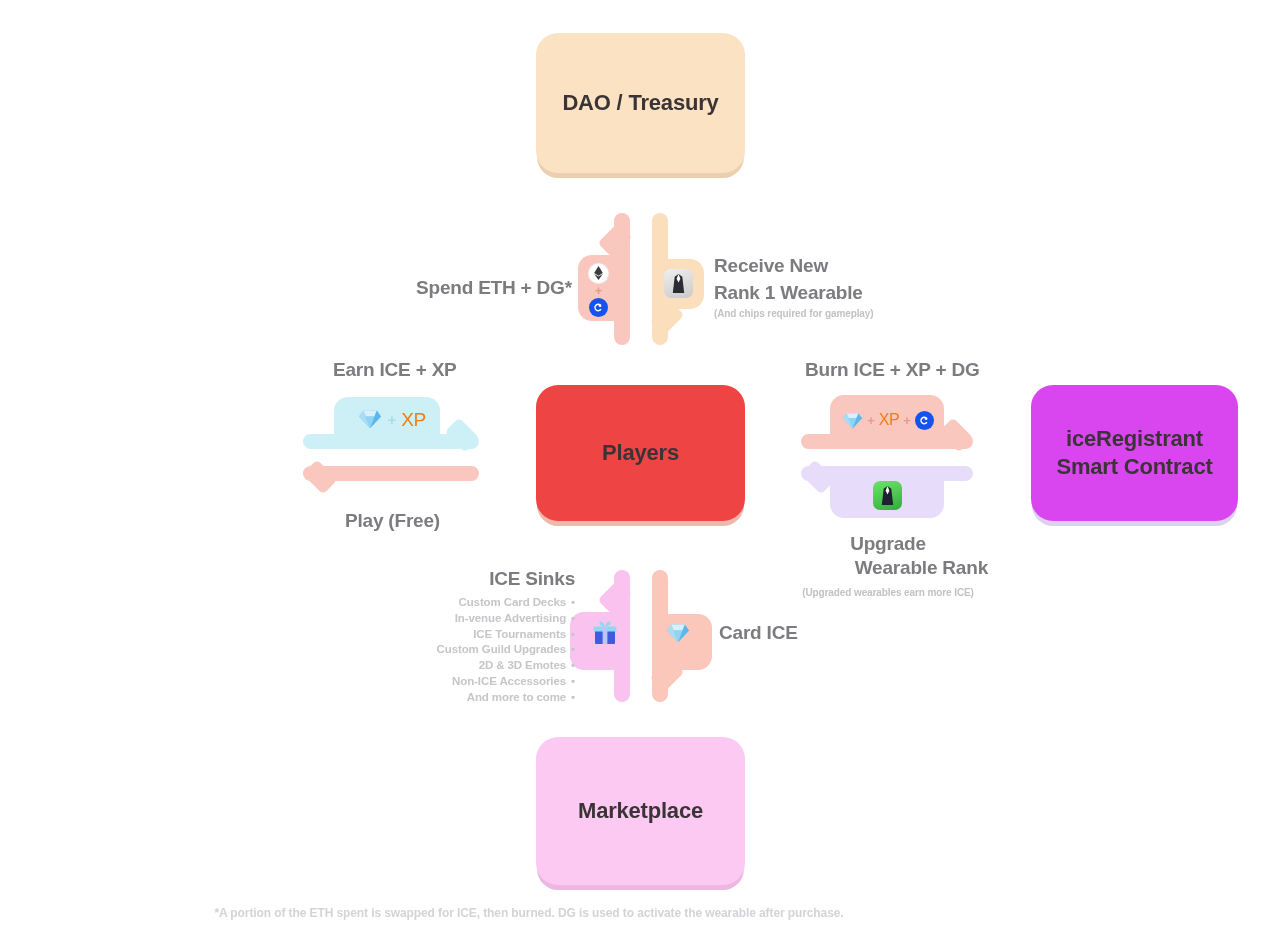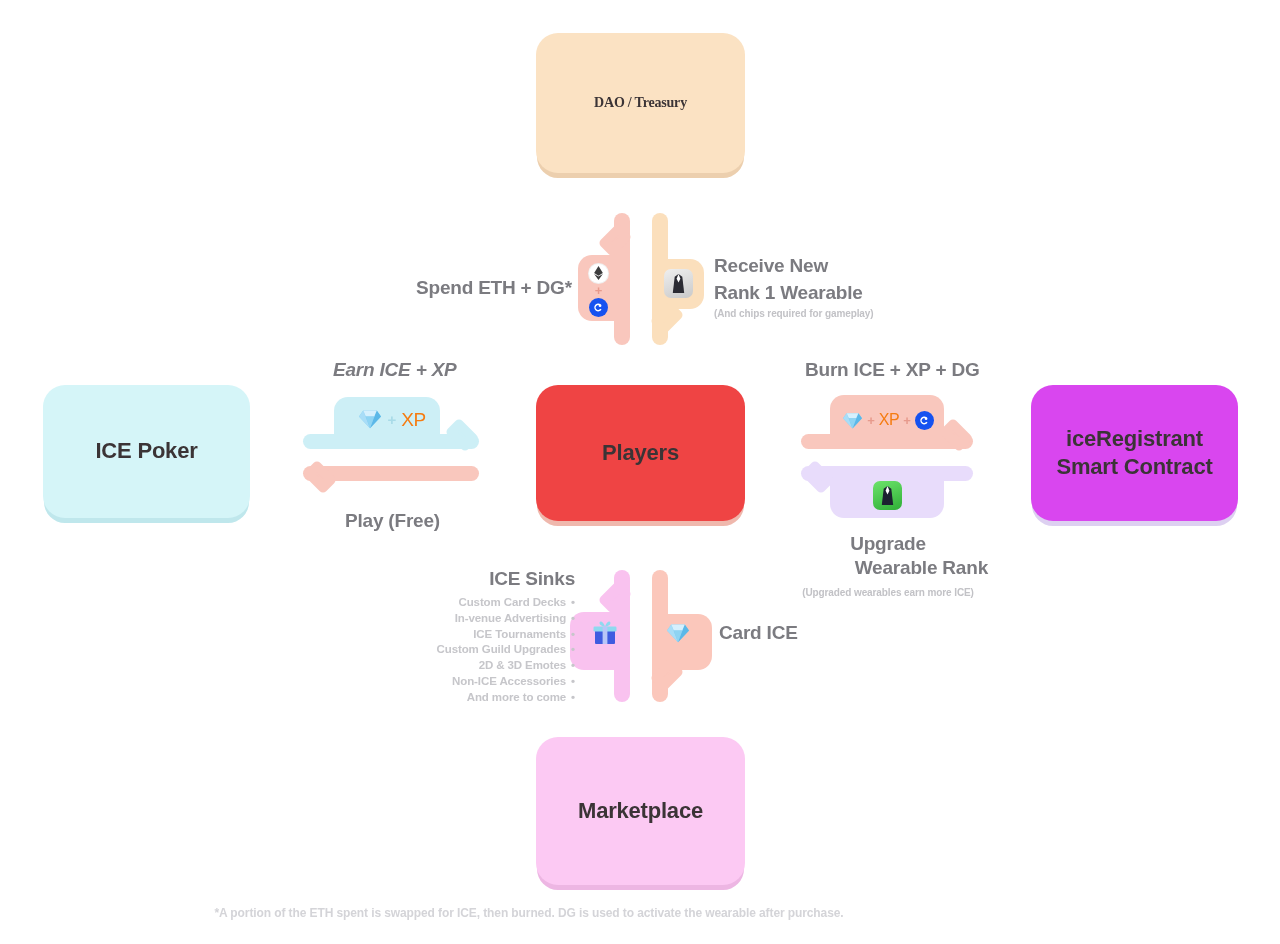--- a/index.html
+++ b/index.html
@@ -14,21 +14,21 @@
   .node{
     position:absolute;border-radius:22px;
     display:flex;align-items:center;justify-content:center;
     text-align:center;line-height:1.28;
     font-weight:700;color:#3b3436;
     letter-spacing:-0.2px;
   }
   .node .label{pointer-events:none;}
 
   #node-dao{left:536px;top:33px;width:209px;height:140px;background:#fbe2c3;
-    box-shadow:0 6px 0 -1px #eccfae;font-size:14px;font-family:Liberation Serif, serif;}
+    box-shadow:0 6px 0 -1px #eccfae;font-size:22px;}
   #node-icepoker{left:43px;top:385px;width:207px;height:133px;background:#d5f5f8;
     box-shadow:0 6px 0 -1px #bfe7ec;font-size:22px;}
   #node-players{left:536px;top:385px;width:209px;height:136px;background:#ef4444;
     box-shadow:0 6px 0 -1px #efb8ad;font-size:22px;}
   #node-registrant{left:1031px;top:385px;width:207px;height:136px;background:#d946ef;
     box-shadow:0 6px 0 -1px #ddd0f1;font-size:22px;}
   #node-marketplace{left:536px;top:737px;width:209px;height:148px;background:#fcc9f3;
     box-shadow:0 6px 0 -1px #edb6e3;font-size:22px;}
 
   
@@ -227,23 +227,20 @@
       <path d="M22 3 L27 10 L14 24 Z" fill="#5cb8e8"></path>
       <path d="M6 3 L22 3 L19 10 L9 10 Z" fill="#d6f0fd"></path>
       <path d="M9 10 L19 10 L14 24 Z" fill="#8fd4f3"></path>
     </svg>
   </div>
 
   <div class="node" id="node-dao">
     <span class="label">DAO / Treasury</span>
   </div>
 
-  <div class="node" id="node-icepoker">
-    <span class="label">ICE Poker</span>
-  </div>
 
   <div class="node" id="node-players">
     <span class="label">Players</span>
   </div>
 
   <div class="node" id="node-registrant">
     <span class="label">
       <span>iceRegistrant</span><br>
       <span>Smart Contract</span>
     </span>
@@ -254,21 +251,21 @@
   </div>
 
   <div class="lbl big" style="left:416px;top:277px;">Spend ETH + DG*</div>
 
   <div>
     <div class="lbl big" style="left:714px;top:255px;">Receive New</div>
     <div class="lbl big" style="left:714px;top:282px;">Rank 1 Wearable</div>
     <div class="sub" style="left:714px;top:308px;">(And chips required for gameplay)</div>
   </div>
 
-  <div class="lbl big" style="left:333px;top:359px;font-style:italic;">Earn ICE + XP</div>
+  <div class="lbl big" style="left:333px;top:359px;">Earn ICE + XP</div>
 
   <div class="lbl big" style="left:345px;top:510px;">Play (Free)</div>
 
   <div class="lbl big" style="left:805px;top:359px;">Burn ICE + XP + DG</div>
 
   <div style="position:absolute;
        left:788px;top:533px;width:200px;text-align:center;">
     <div class="lbl big" style="position:static;display:block;">Upgrade</div>
     <div class="lbl big" style="position:static;display:block;margin-top:2px;text-align:right;">Wearable Rank</div>
     <div class="sub" style="position:static;display:block;margin-top:8px;">(Upgraded wearables earn more ICE)</div>

